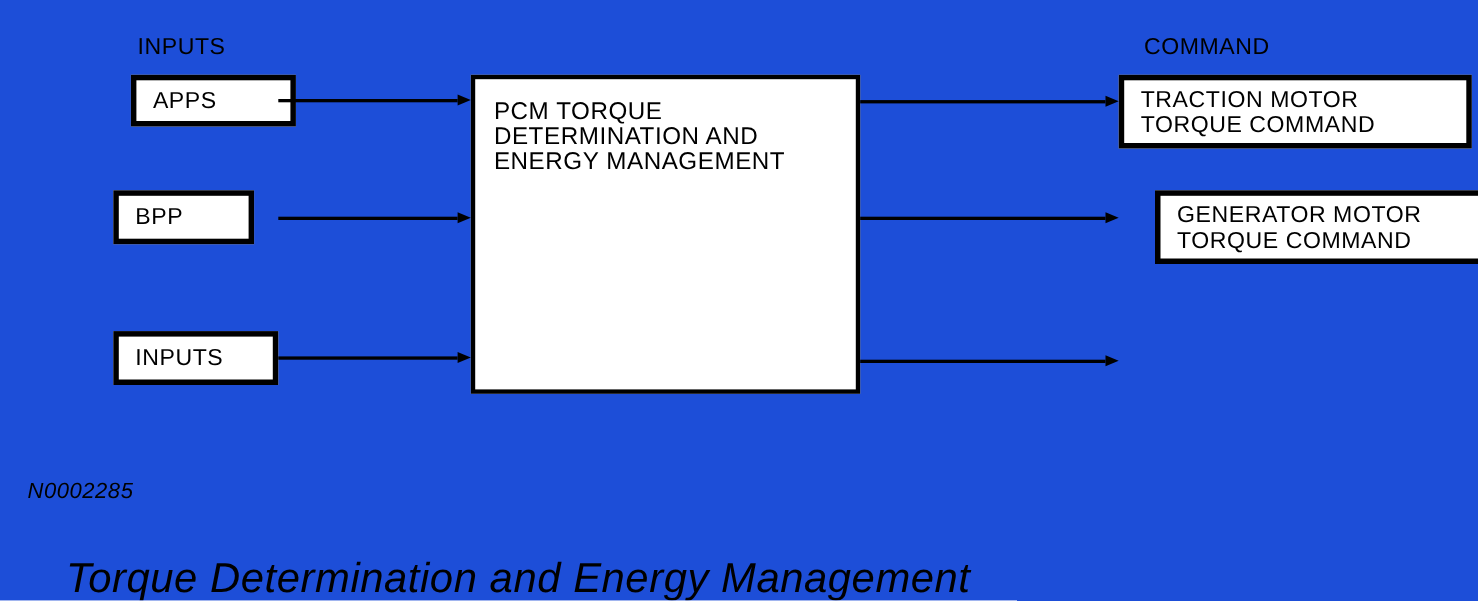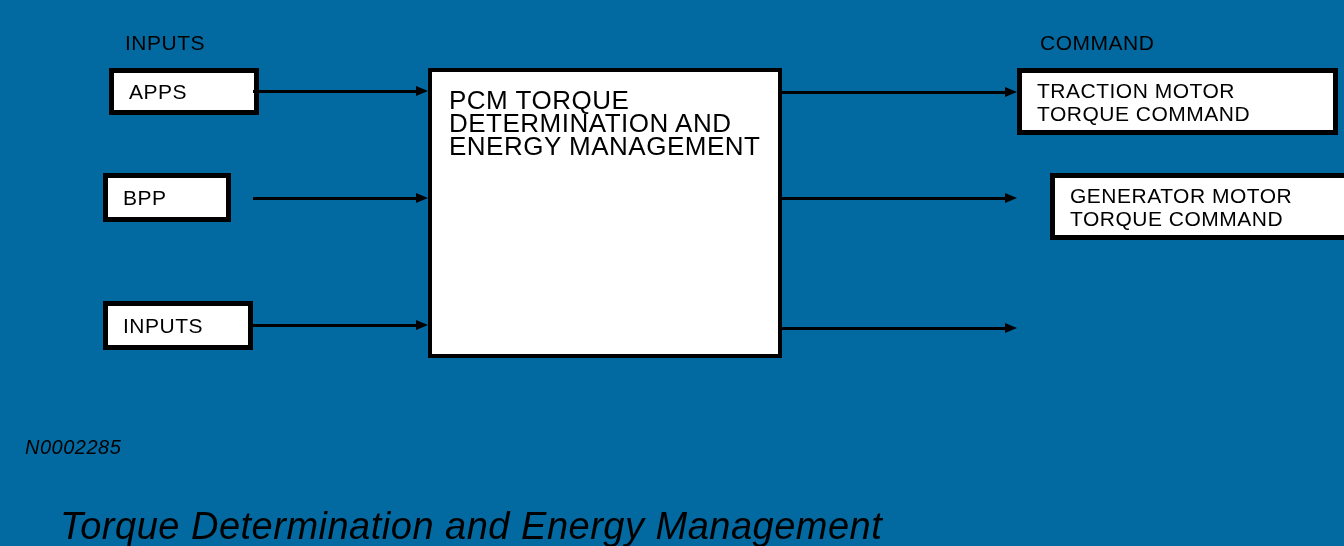--- a/index.html
+++ b/index.html
@@ -5,21 +5,21 @@
   * { margin: 0; padding: 0; box-sizing: border-box; }
   html, body { background: #ffffff; }
   body {
     font-family: "Liberation Sans", "DejaVu Sans", sans-serif;
     color: #000000;
   }
   .canvas {
     position: relative;
     width: 1344px;
     height: 546px;
-    background: #0369a1;
+    background: #1d4ed8;
     overflow: hidden;
   }
   .col-heading {
     position: absolute;
     font-size: 21px;
     line-height: 21px;
     letter-spacing: 0.5px;
     white-space: nowrap;
   }
   .box {
@@ -35,21 +35,21 @@
     letter-spacing: 0.5px;
     white-space: pre-line;
     padding-left: 15px;
   }
   .process-box {
     position: absolute;
     border: 4px solid #000000;
     background: #ffffff;
   }
   .process-label {
-    font-size: 26px;
+    font-size: 22px;
     line-height: 23px;
     letter-spacing: 0.5px;
     white-space: pre-line;
     padding: 17px 10px 0 17px;
   }
   .arrow {
     position: absolute;
     height: 12px;
     display: flex;
     align-items: center;
@@ -86,21 +86,21 @@
   }
 </style>
 </head>
 <body>
 
 <div class="canvas">
 
   <div class="col-heading" style="left:125px; top:32px;">INPUTS</div>
   <div class="col-heading" style="left:1040px; top:32px;">COMMAND</div>
 
-  <div class="box" style="left:109px; top:68px; width:150px; height:47px;text-align:center;">
+  <div class="box" style="left:119px; top:68px; width:150px; height:47px;text-align:center;">
     <span class="box-label">APPS</span>
   </div>
   <div class="box" style="left:103px; top:173px; width:128px; height:49px;">
     <span class="box-label">BPP</span>
   </div>
   <div class="box" style="left:103px; top:301px; width:150px; height:49px;">
     <span class="box-label">INPUTS</span>
   </div>
 
   <div class="process-box" style="left:428px; top:68px; width:354px; height:290px;">

